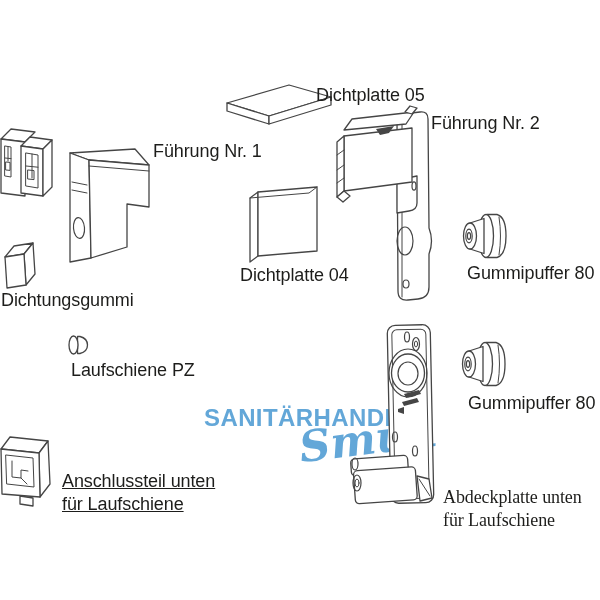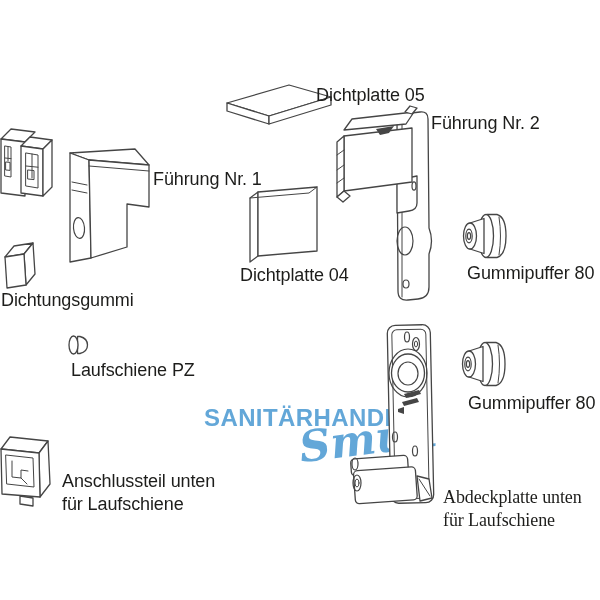--- a/index.html
+++ b/index.html
@@ -38,29 +38,29 @@
   .dk{fill:var(--line-color);stroke:none;}
 
   .label{
     position:absolute;z-index:3;
     font-size:18px;line-height:23px;
     color:var(--text-color);
     white-space:pre-line;
     letter-spacing:-0.1px;
   }
   #lbl-anschlussteil-oben {left:1px;   top:104px;}
-  #lbl-fuehrung-nr-1      {left:153px; top:168px;}
+  #lbl-fuehrung-nr-1      {left:153px; top:140px;}
   #lbl-dichtplatte-05     {left:316px; top:84px;}
   #lbl-fuehrung-nr-2      {left:431px; top:112px;}
   #lbl-dichtungsgummi     {left:1px;   top:289px;}
   #lbl-dichtplatte-04     {left:240px; top:264px;}
   #lbl-gummipuffer-oben   {left:467px; top:262px;}
   #lbl-abdeckkappe-pz     {left:71px;  top:359px;}
   #lbl-gummipuffer-unten  {left:468px; top:392px;}
-  #lbl-anschlussteil-unten{left:62px;  top:470px;}
+  #lbl-anschlussteil-unten{left:62px;  top:470px;text-decoration:underline;}
   #lbl-abdeckplatte-unten {left:443px; top:486px;font-family:Liberation Serif, serif;}
 </style>
 </head>
 <body>
 
 <div class="stage">
 
   <div class="wm wm-1">SANITÄRHANDEL</div>
   <div class="wm wm-2">Smuk</div>
 

